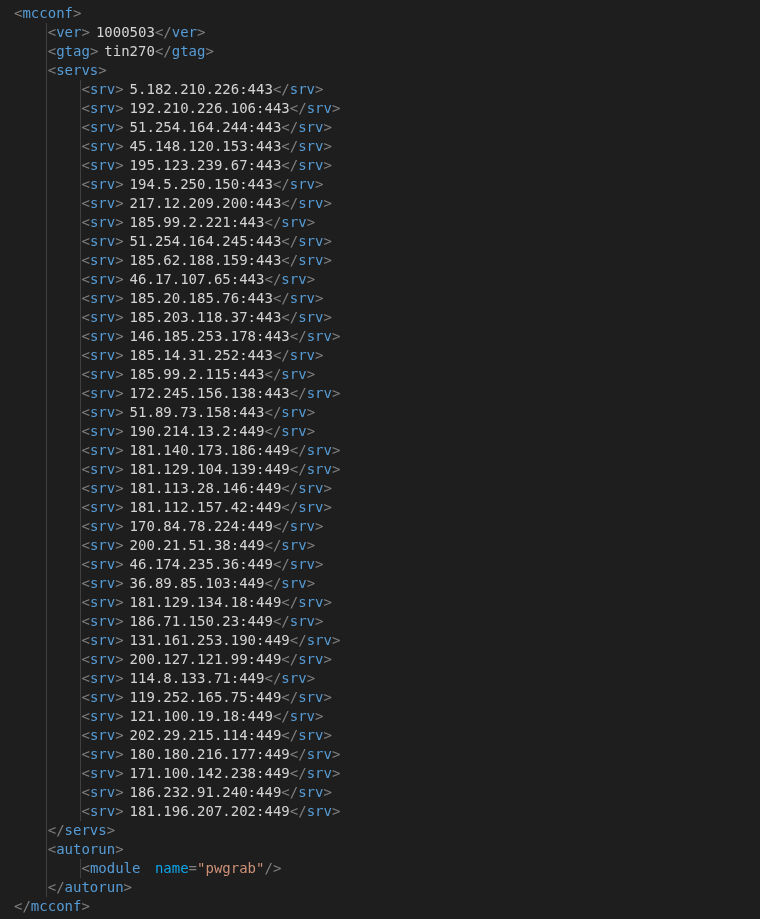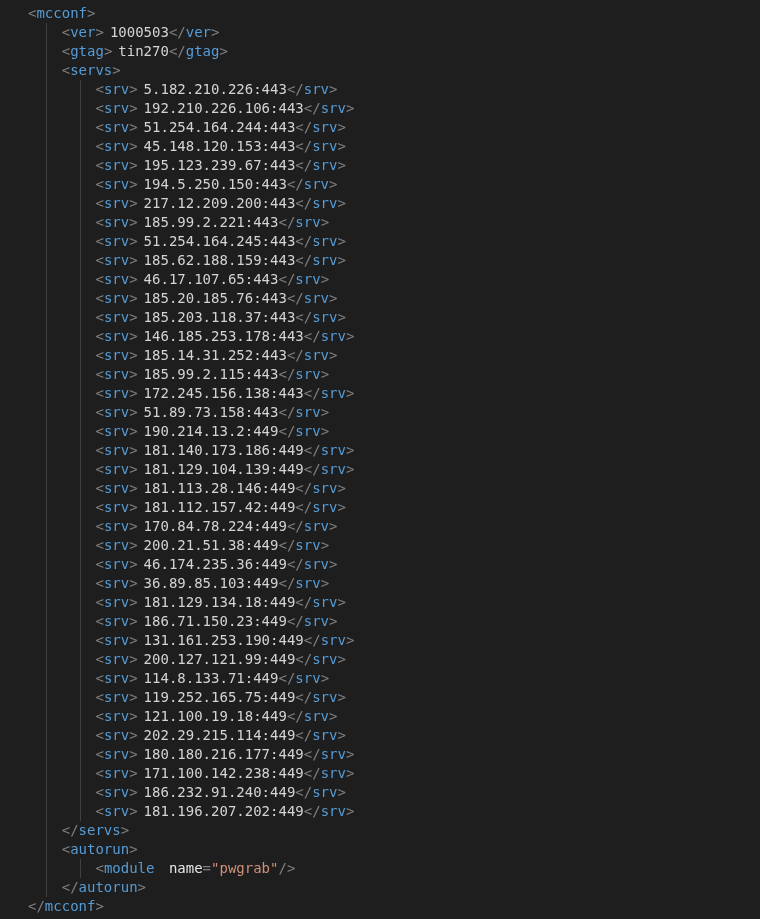--- a/index.html
+++ b/index.html
@@ -14,33 +14,33 @@
   }
   .code {
     padding: 4px 0 20px 0;
     white-space: pre;
   }
   .row {
     display: flex;
     position: relative;
   }
   .content {
-    padding-left: 28px;
+    padding-left: 14px;
   }
   .guide {
     position: absolute;
     top: 0;
     bottom: 0;
     width: 1px;
     background: #404040;
   }
   .g1 { left: 46px; }
   .g2 { left: 80px; }
   .p   { color: #808080; }  
   .tag { color: #569cd6; }  
-  .attr{ color: #e5e5e5; }  
+  .attr{ color: #0ea5e9; }  
   .str { color: #ce9178; }  
   .txt { color: #d4d4d4; margin-left: 6px; }  
 </style>
 </head>
 <body>
 
 <div class="code" id="code"><div class="row"><div class="content"><span class="p">&lt;</span><span class="tag">mcconf</span><span class="p">&gt;</span></div></div><div class="row"><div class="guide g1"></div><div class="content">    <span class="p">&lt;</span><span class="tag">ver</span><span class="p">&gt;</span><span class="txt">1000503</span><span class="p">&lt;/</span><span class="tag">ver</span><span class="p">&gt;</span></div></div><div class="row"><div class="guide g1"></div><div class="content">    <span class="p">&lt;</span><span class="tag">gtag</span><span class="p">&gt;</span><span class="txt">tin270</span><span class="p">&lt;/</span><span class="tag">gtag</span><span class="p">&gt;</span></div></div><div class="row"><div class="guide g1"></div><div class="content">    <span class="p">&lt;</span><span class="tag">servs</span><span class="p">&gt;</span></div></div><div class="row"><div class="guide g1"></div><div class="guide g2"></div><div class="content">        <span class="p">&lt;</span><span class="tag">srv</span><span class="p">&gt;</span><span class="txt">5.182.210.226:443</span><span class="p">&lt;/</span><span class="tag">srv</span><span class="p">&gt;</span></div></div><div class="row"><div class="guide g1"></div><div class="guide g2"></div><div class="content">        <span class="p">&lt;</span><span class="tag">srv</span><span class="p">&gt;</span><span class="txt">192.210.226.106:443</span><span class="p">&lt;/</span><span class="tag">srv</span><span class="p">&gt;</span></div></div><div class="row"><div class="guide g1"></div><div class="guide g2"></div><div class="content">        <span class="p">&lt;</span><span class="tag">srv</span><span class="p">&gt;</span><span class="txt">51.254.164.244:443</span><span class="p">&lt;/</span><span class="tag">srv</span><span class="p">&gt;</span></div></div><div class="row"><div class="guide g1"></div><div class="guide g2"></div><div class="content">        <span class="p">&lt;</span><span class="tag">srv</span><span class="p">&gt;</span><span class="txt">45.148.120.153:443</span><span class="p">&lt;/</span><span class="tag">srv</span><span class="p">&gt;</span></div></div><div class="row"><div class="guide g1"></div><div class="guide g2"></div><div class="content">        <span class="p">&lt;</span><span class="tag">srv</span><span class="p">&gt;</span><span class="txt">195.123.239.67:443</span><span class="p">&lt;/</span><span class="tag">srv</span><span class="p">&gt;</span></div></div><div class="row"><div class="guide g1"></div><div class="guide g2"></div><div class="content">        <span class="p">&lt;</span><span class="tag">srv</span><span class="p">&gt;</span><span class="txt">194.5.250.150:443</span><span class="p">&lt;/</span><span class="tag">srv</span><span class="p">&gt;</span></div></div><div class="row"><div class="guide g1"></div><div class="guide g2"></div><div class="content">        <span class="p">&lt;</span><span class="tag">srv</span><span class="p">&gt;</span><span class="txt">217.12.209.200:443</span><span class="p">&lt;/</span><span class="tag">srv</span><span class="p">&gt;</span></div></div><div class="row"><div class="guide g1"></div><div class="guide g2"></div><div class="content">        <span class="p">&lt;</span><span class="tag">srv</span><span class="p">&gt;</span><span class="txt">185.99.2.221:443</span><span class="p">&lt;/</span><span class="tag">srv</span><span class="p">&gt;</span></div></div><div class="row"><div class="guide g1"></div><div class="guide g2"></div><div class="content">        <span class="p">&lt;</span><span class="tag">srv</span><span class="p">&gt;</span><span class="txt">51.254.164.245:443</span><span class="p">&lt;/</span><span class="tag">srv</span><span class="p">&gt;</span></div></div><div class="row"><div class="guide g1"></div><div class="guide g2"></div><div class="content">        <span class="p">&lt;</span><span class="tag">srv</span><span class="p">&gt;</span><span class="txt">185.62.188.159:443</span><span class="p">&lt;/</span><span class="tag">srv</span><span class="p">&gt;</span></div></div><div class="row"><div class="guide g1"></div><div class="guide g2"></div><div class="content">        <span class="p">&lt;</span><span class="tag">srv</span><span class="p">&gt;</span><span class="txt">46.17.107.65:443</span><span class="p">&lt;/</span><span class="tag">srv</span><span class="p">&gt;</span></div></div><div class="row"><div class="guide g1"></div><div class="guide g2"></div><div class="content">        <span class="p">&lt;</span><span class="tag">srv</span><span class="p">&gt;</span><span class="txt">185.20.185.76:443</span><span class="p">&lt;/</span><span class="tag">srv</span><span class="p">&gt;</span></div></div><div class="row"><div class="guide g1"></div><div class="guide g2"></div><div class="content">        <span class="p">&lt;</span><span class="tag">srv</span><span class="p">&gt;</span><span class="txt">185.203.118.37:443</span><span class="p">&lt;/</span><span class="tag">srv</span><span class="p">&gt;</span></div></div><div class="row"><div class="guide g1"></div><div class="guide g2"></div><div class="content">        <span class="p">&lt;</span><span class="tag">srv</span><span class="p">&gt;</span><span class="txt">146.185.253.178:443</span><span class="p">&lt;/</span><span class="tag">srv</span><span class="p">&gt;</span></div></div><div class="row"><div class="guide g1"></div><div class="guide g2"></div><div class="content">        <span class="p">&lt;</span><span class="tag">srv</span><span class="p">&gt;</span><span class="txt">185.14.31.252:443</span><span class="p">&lt;/</span><span class="tag">srv</span><span class="p">&gt;</span></div></div><div class="row"><div class="guide g1"></div><div class="guide g2"></div><div class="content">        <span class="p">&lt;</span><span class="tag">srv</span><span class="p">&gt;</span><span class="txt">185.99.2.115:443</span><span class="p">&lt;/</span><span class="tag">srv</span><span class="p">&gt;</span></div></div><div class="row"><div class="guide g1"></div><div class="guide g2"></div><div class="content">        <span class="p">&lt;</span><span class="tag">srv</span><span class="p">&gt;</span><span class="txt">172.245.156.138:443</span><span class="p">&lt;/</span><span class="tag">srv</span><span class="p">&gt;</span></div></div><div class="row"><div class="guide g1"></div><div class="guide g2"></div><div class="content">        <span class="p">&lt;</span><span class="tag">srv</span><span class="p">&gt;</span><span class="txt">51.89.73.158:443</span><span class="p">&lt;/</span><span class="tag">srv</span><span class="p">&gt;</span></div></div><div class="row"><div class="guide g1"></div><div class="guide g2"></div><div class="content">        <span class="p">&lt;</span><span class="tag">srv</span><span class="p">&gt;</span><span class="txt">190.214.13.2:449</span><span class="p">&lt;/</span><span class="tag">srv</span><span class="p">&gt;</span></div></div><div class="row"><div class="guide g1"></div><div class="guide g2"></div><div class="content">        <span class="p">&lt;</span><span class="tag">srv</span><span class="p">&gt;</span><span class="txt">181.140.173.186:449</span><span class="p">&lt;/</span><span class="tag">srv</span><span class="p">&gt;</span></div></div><div class="row"><div class="guide g1"></div><div class="guide g2"></div><div class="content">        <span class="p">&lt;</span><span class="tag">srv</span><span class="p">&gt;</span><span class="txt">181.129.104.139:449</span><span class="p">&lt;/</span><span class="tag">srv</span><span class="p">&gt;</span></div></div><div class="row"><div class="guide g1"></div><div class="guide g2"></div><div class="content">        <span class="p">&lt;</span><span class="tag">srv</span><span class="p">&gt;</span><span class="txt">181.113.28.146:449</span><span class="p">&lt;/</span><span class="tag">srv</span><span class="p">&gt;</span></div></div><div class="row"><div class="guide g1"></div><div class="guide g2"></div><div class="content">        <span class="p">&lt;</span><span class="tag">srv</span><span class="p">&gt;</span><span class="txt">181.112.157.42:449</span><span class="p">&lt;/</span><span class="tag">srv</span><span class="p">&gt;</span></div></div><div class="row"><div class="guide g1"></div><div class="guide g2"></div><div class="content">        <span class="p">&lt;</span><span class="tag">srv</span><span class="p">&gt;</span><span class="txt">170.84.78.224:449</span><span class="p">&lt;/</span><span class="tag">srv</span><span class="p">&gt;</span></div></div><div class="row"><div class="guide g1"></div><div class="guide g2"></div><div class="content">        <span class="p">&lt;</span><span class="tag">srv</span><span class="p">&gt;</span><span class="txt">200.21.51.38:449</span><span class="p">&lt;/</span><span class="tag">srv</span><span class="p">&gt;</span></div></div><div class="row"><div class="guide g1"></div><div class="guide g2"></div><div class="content">        <span class="p">&lt;</span><span class="tag">srv</span><span class="p">&gt;</span><span class="txt">46.174.235.36:449</span><span class="p">&lt;/</span><span class="tag">srv</span><span class="p">&gt;</span></div></div><div class="row"><div class="guide g1"></div><div class="guide g2"></div><div class="content">        <span class="p">&lt;</span><span class="tag">srv</span><span class="p">&gt;</span><span class="txt">36.89.85.103:449</span><span class="p">&lt;/</span><span class="tag">srv</span><span class="p">&gt;</span></div></div><div class="row"><div class="guide g1"></div><div class="guide g2"></div><div class="content">        <span class="p">&lt;</span><span class="tag">srv</span><span class="p">&gt;</span><span class="txt">181.129.134.18:449</span><span class="p">&lt;/</span><span class="tag">srv</span><span class="p">&gt;</span></div></div><div class="row"><div class="guide g1"></div><div class="guide g2"></div><div class="content">        <span class="p">&lt;</span><span class="tag">srv</span><span class="p">&gt;</span><span class="txt">186.71.150.23:449</span><span class="p">&lt;/</span><span class="tag">srv</span><span class="p">&gt;</span></div></div><div class="row"><div class="guide g1"></div><div class="guide g2"></div><div class="content">        <span class="p">&lt;</span><span class="tag">srv</span><span class="p">&gt;</span><span class="txt">131.161.253.190:449</span><span class="p">&lt;/</span><span class="tag">srv</span><span class="p">&gt;</span></div></div><div class="row"><div class="guide g1"></div><div class="guide g2"></div><div class="content">        <span class="p">&lt;</span><span class="tag">srv</span><span class="p">&gt;</span><span class="txt">200.127.121.99:449</span><span class="p">&lt;/</span><span class="tag">srv</span><span class="p">&gt;</span></div></div><div class="row"><div class="guide g1"></div><div class="guide g2"></div><div class="content">        <span class="p">&lt;</span><span class="tag">srv</span><span class="p">&gt;</span><span class="txt">114.8.133.71:449</span><span class="p">&lt;/</span><span class="tag">srv</span><span class="p">&gt;</span></div></div><div class="row"><div class="guide g1"></div><div class="guide g2"></div><div class="content">        <span class="p">&lt;</span><span class="tag">srv</span><span class="p">&gt;</span><span class="txt">119.252.165.75:449</span><span class="p">&lt;/</span><span class="tag">srv</span><span class="p">&gt;</span></div></div><div class="row"><div class="guide g1"></div><div class="guide g2"></div><div class="content">        <span class="p">&lt;</span><span class="tag">srv</span><span class="p">&gt;</span><span class="txt">121.100.19.18:449</span><span class="p">&lt;/</span><span class="tag">srv</span><span class="p">&gt;</span></div></div><div class="row"><div class="guide g1"></div><div class="guide g2"></div><div class="content">        <span class="p">&lt;</span><span class="tag">srv</span><span class="p">&gt;</span><span class="txt">202.29.215.114:449</span><span class="p">&lt;/</span><span class="tag">srv</span><span class="p">&gt;</span></div></div><div class="row"><div class="guide g1"></div><div class="guide g2"></div><div class="content">        <span class="p">&lt;</span><span class="tag">srv</span><span class="p">&gt;</span><span class="txt">180.180.216.177:449</span><span class="p">&lt;/</span><span class="tag">srv</span><span class="p">&gt;</span></div></div><div class="row"><div class="guide g1"></div><div class="guide g2"></div><div class="content">        <span class="p">&lt;</span><span class="tag">srv</span><span class="p">&gt;</span><span class="txt">171.100.142.238:449</span><span class="p">&lt;/</span><span class="tag">srv</span><span class="p">&gt;</span></div></div><div class="row"><div class="guide g1"></div><div class="guide g2"></div><div class="content">        <span class="p">&lt;</span><span class="tag">srv</span><span class="p">&gt;</span><span class="txt">186.232.91.240:449</span><span class="p">&lt;/</span><span class="tag">srv</span><span class="p">&gt;</span></div></div><div class="row"><div class="guide g1"></div><div class="guide g2"></div><div class="content">        <span class="p">&lt;</span><span class="tag">srv</span><span class="p">&gt;</span><span class="txt">181.196.207.202:449</span><span class="p">&lt;/</span><span class="tag">srv</span><span class="p">&gt;</span></div></div><div class="row"><div class="guide g1"></div><div class="content">    <span class="p">&lt;/</span><span class="tag">servs</span><span class="p">&gt;</span></div></div><div class="row"><div class="guide g1"></div><div class="content">    <span class="p">&lt;</span><span class="tag">autorun</span><span class="p">&gt;</span></div></div><div class="row"><div class="guide g1"></div><div class="guide g2"></div><div class="content">        <span class="p">&lt;</span><span class="tag">module</span><span class="txt"> </span><span class="attr">name</span><span class="p">=</span><span class="str">"pwgrab"</span><span class="p">/&gt;</span></div></div><div class="row"><div class="guide g1"></div><div class="content">    <span class="p">&lt;/</span><span class="tag">autorun</span><span class="p">&gt;</span></div></div><div class="row"><div class="content"><span class="p">&lt;/</span><span class="tag">mcconf</span><span class="p">&gt;</span></div></div></div>
 
 </body></html>

